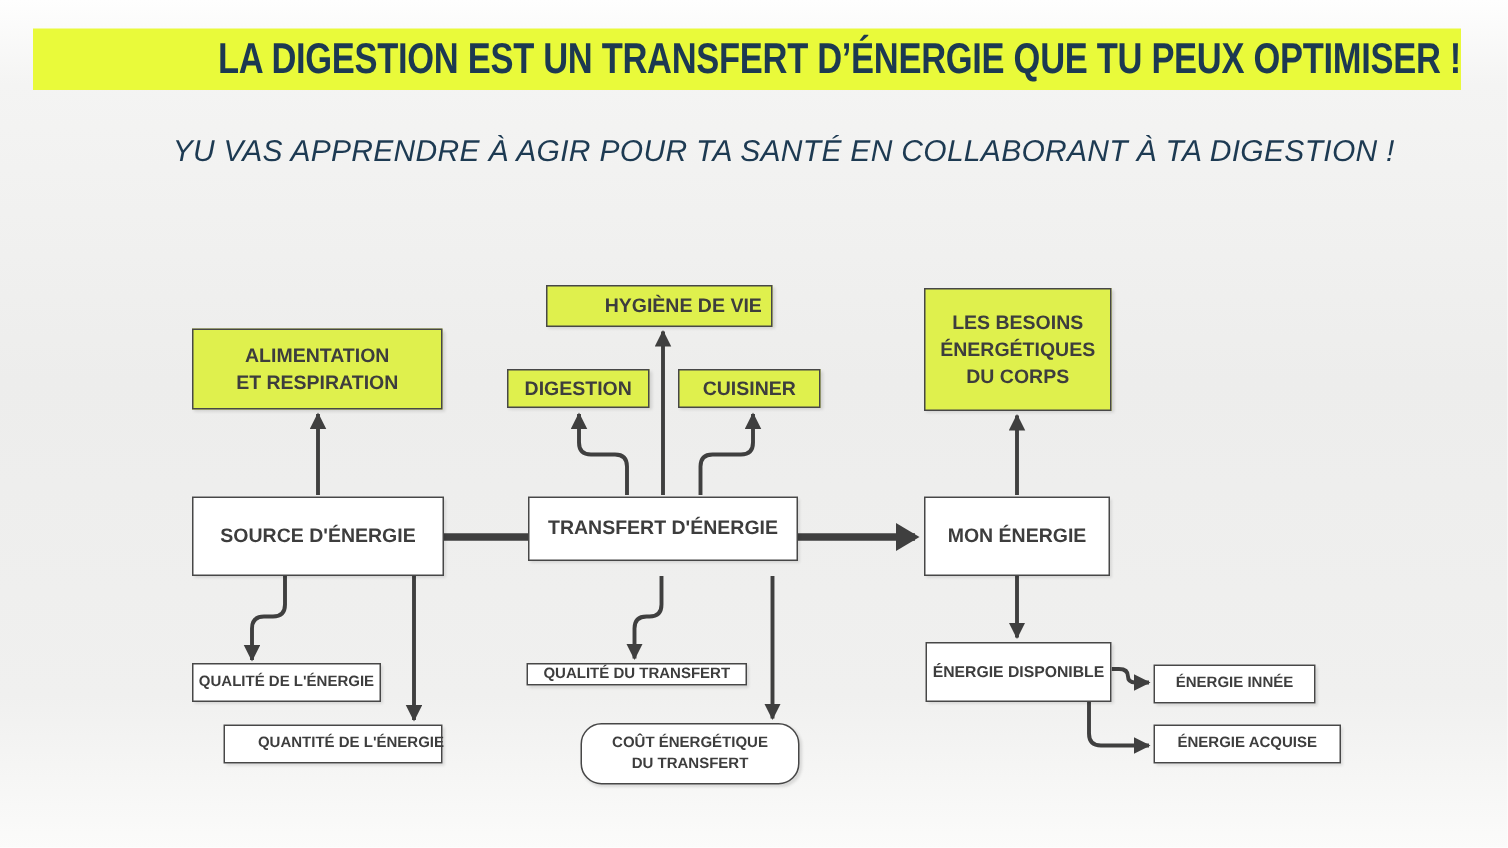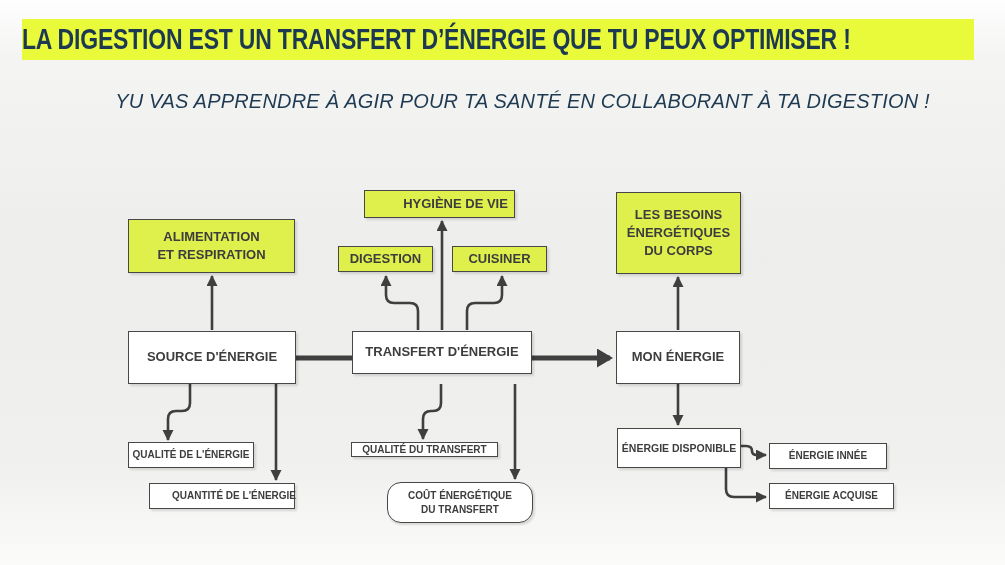--- a/index.html
+++ b/index.html
@@ -20,21 +20,21 @@
   }
   .banner {
     position: absolute;
     left: 22px;
     top: 19px;
     width: 952px;
     height: 41px;
     background: #e9fa3a;
     display: flex;
     align-items: center;
-    justify-content: flex-start;
+    justify-content: flex-end;
   }
   .banner .title-text {
     font-size: 23px;
     font-weight: bold;
     color: #1c3951;
     letter-spacing: -0.2px;
     white-space: nowrap;
     transform: scaleY(1.25);
   }
   .subtitle {
@@ -156,18 +156,18 @@
 
     <div class="node small single" style="left:149px; top:483px; width:146px; height:26px;padding-left:24px;">QUANTITÉ DE L'ÉNERGIE</div>
 
     <div class="node small single" style="left:351px; top:442px; width:147px; height:15px;">QUALITÉ DU TRANSFERT</div>
 
     <div class="node small multiline" style="left:387px; top:482px; width:146px; height:41px;border-radius:14px;">COÛT ÉNERGÉTIQUE
 DU TRANSFERT</div>
 
     <div class="node small single" style="left:617px; top:428px; width:124px; height:40px; font-size:10.5px;">ÉNERGIE DISPONIBLE</div>
 
-    <div class="node small single" style="left:769px; top:443px; width:118px; height:26px;">ÉNERGIE INNÉE</div>
+    <div class="node small single" style="left:769px; top:443px; width:108px; height:26px;">ÉNERGIE INNÉE</div>
 
     <div class="node small single" style="left:769px; top:483px; width:125px; height:26px;">ÉNERGIE ACQUISE</div>
 
   </div>
 </div>
 
 </body></html>

